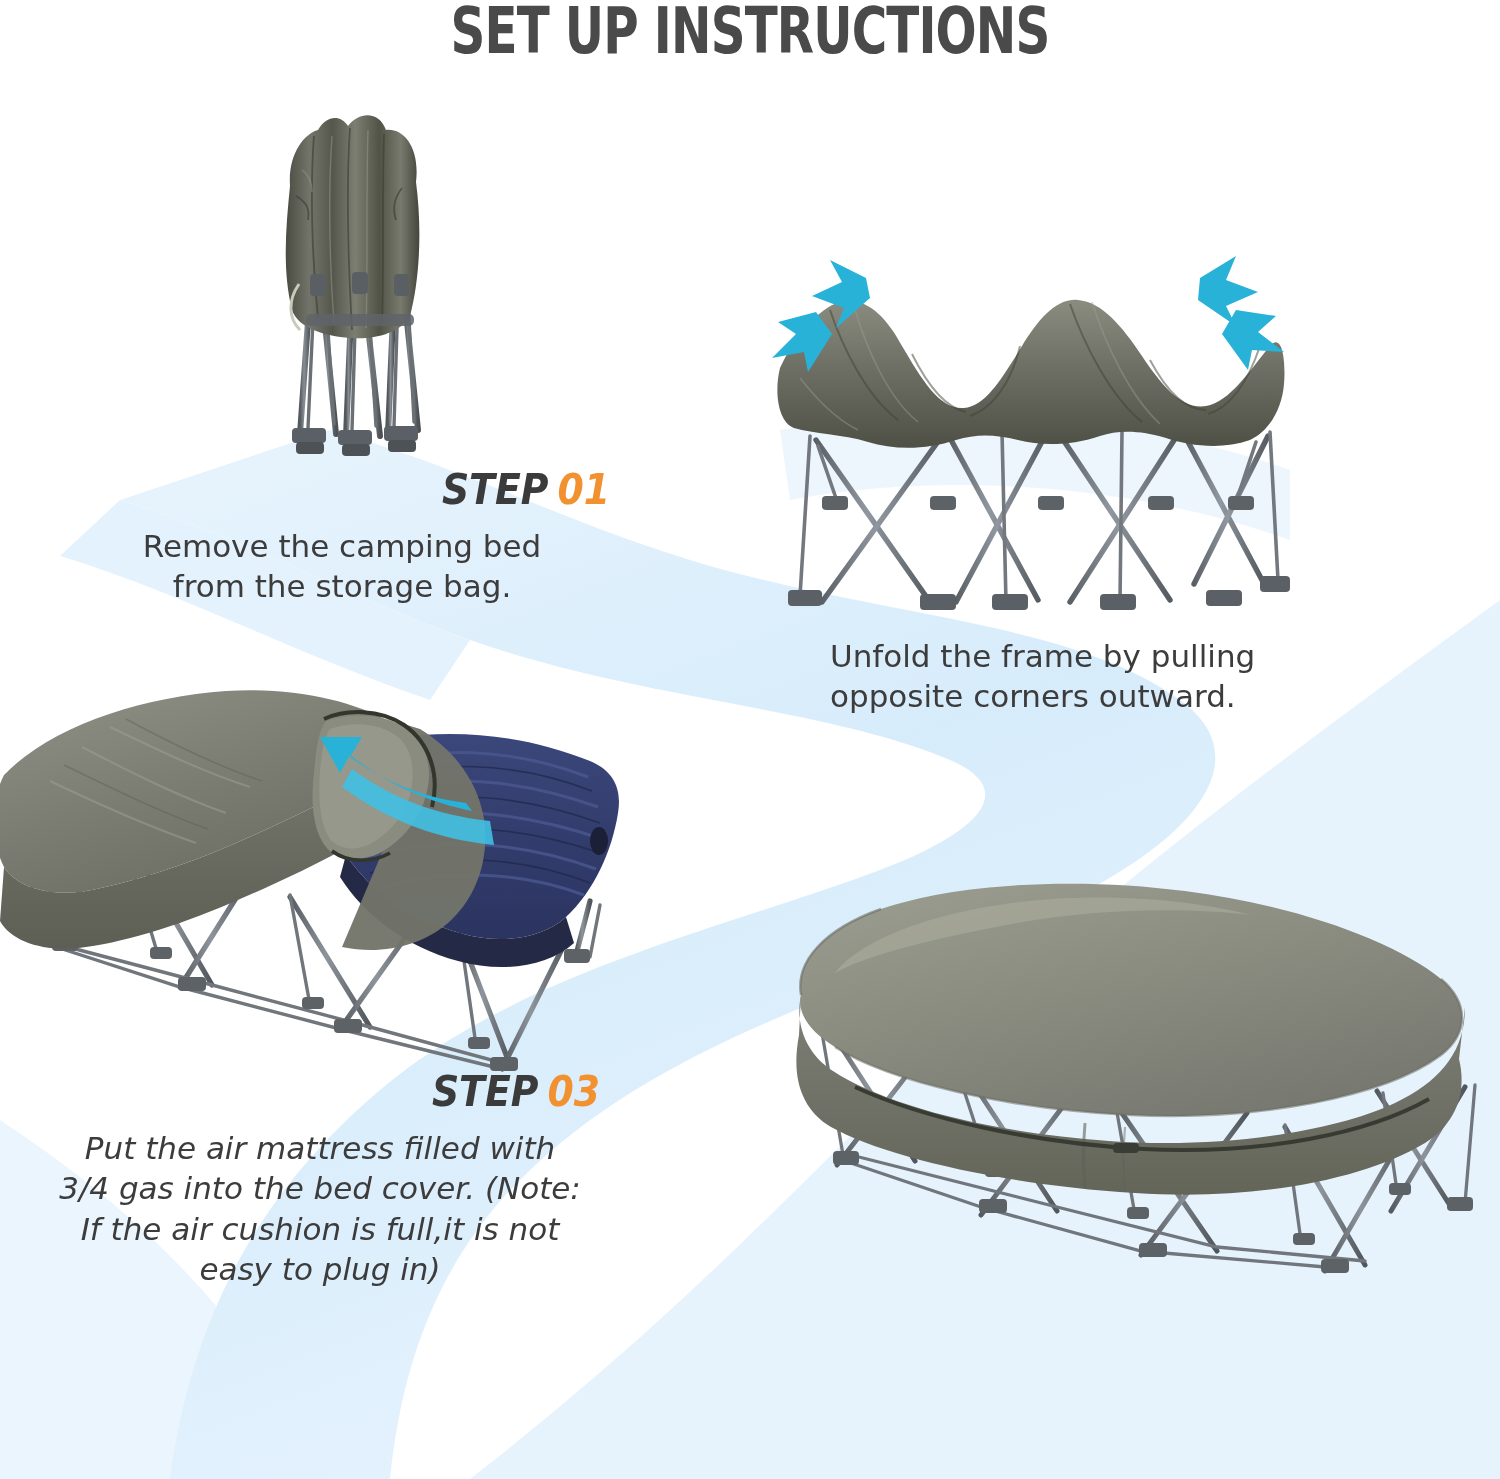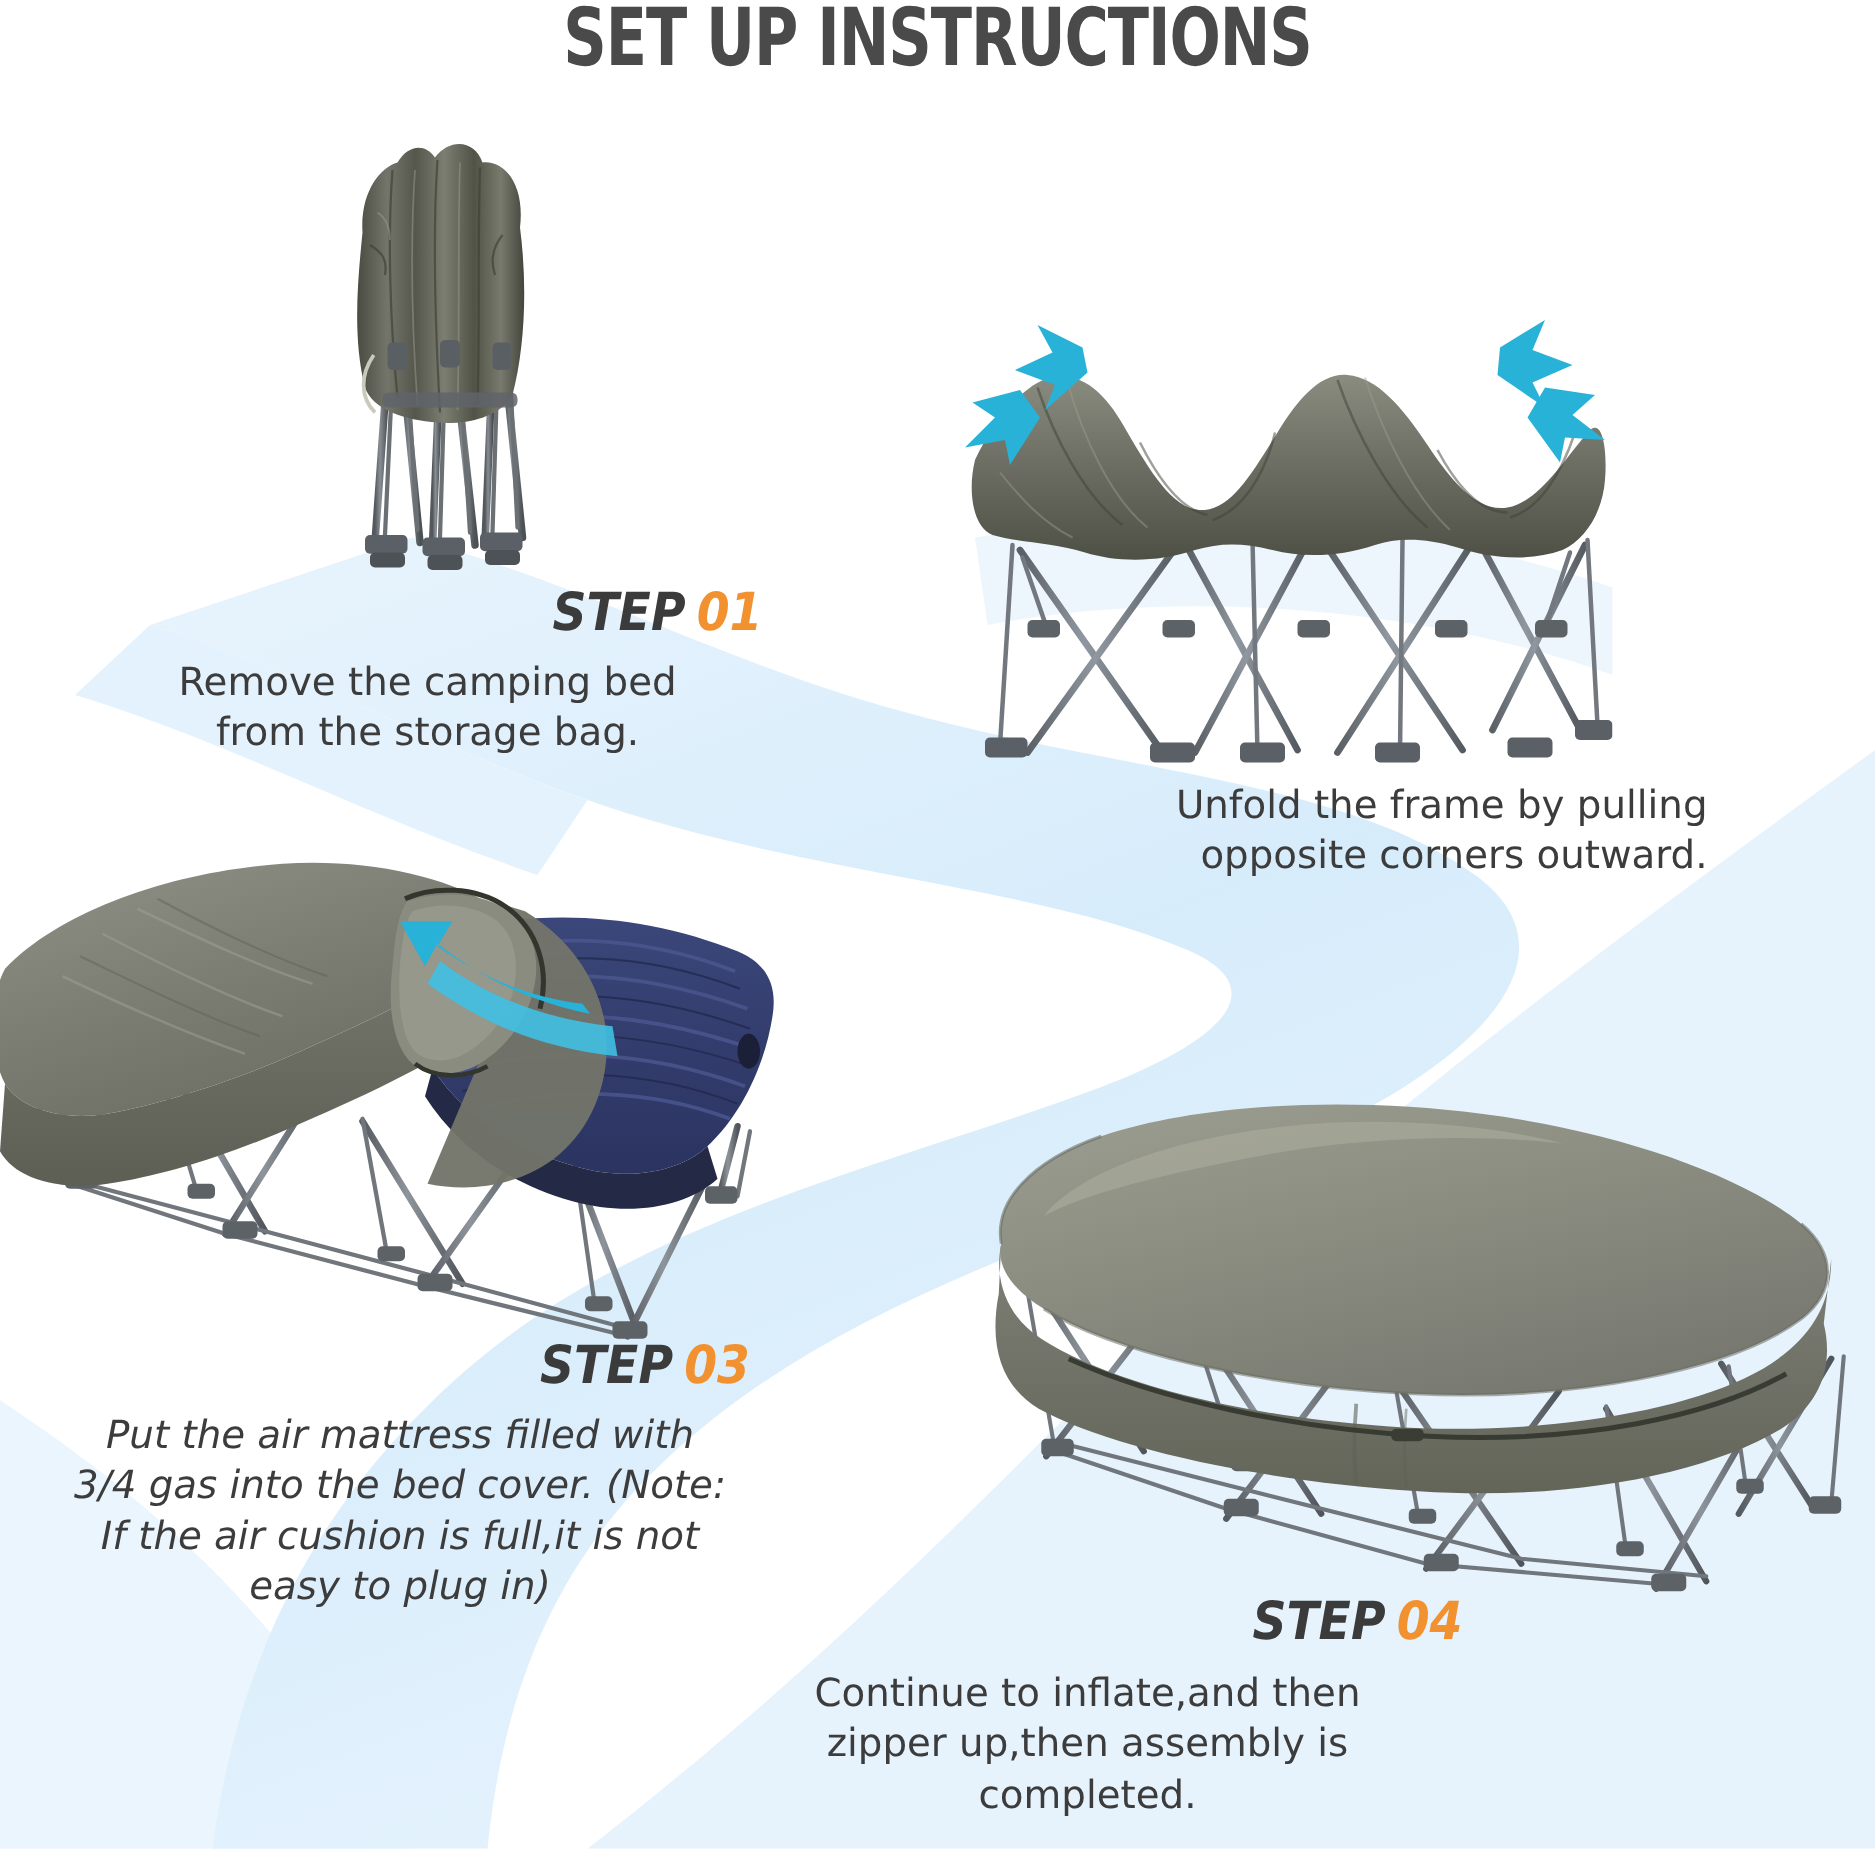--- a/index.html
+++ b/index.html
@@ -54,21 +54,21 @@
     font-size:31px;
     line-height:1.30;
     color:#3c3c3c;
     white-space:pre-line;
   }
 
   #step-1{left:80px;top:468px;width:530px;text-align:right;}
   #step-1 .step-body{text-align:center;margin-top:14px;padding-right:6px;}
 
   #step-2{left:830px;top:622px;width:540px;text-align:right;}
-  #step-2 .step-body{text-align:right;margin-top:2px;padding-right:4px;}
+  #step-2 .step-body{text-align:left;margin-top:14px;padding-right:4px;}
 
   #step-3{left:40px;top:1070px;width:560px;text-align:right;}
   #step-3 .step-body{text-align:center;margin-top:14px;font-style:italic;}
 
   #step-4{left:570px;top:1275px;width:600px;text-align:right;}
   #step-4 .step-body{text-align:center;margin-top:16px;}
 </style>
 </head>
 <body>
 
@@ -518,21 +518,14 @@
   <div class="step" id="step-3">
     <div class="step-head">
       <span class="word">STEP</span><span class="num">03</span>
     </div>
     <div class="step-body">Put the air mattress filled with
 3/4 gas into the bed cover. (Note:
 If the air cushion is full,it is not
 easy to plug in)</div>
   </div>
 
-  <div class="step" id="step-4">
-    <div class="step-head">
-      <span class="word">STEP</span><span class="num">04</span>
-    </div>
-    <div class="step-body">Continue to inflate,and then
-zipper up,then assembly is completed.</div>
-  </div>
 
 </div>
 
 </body></html>

